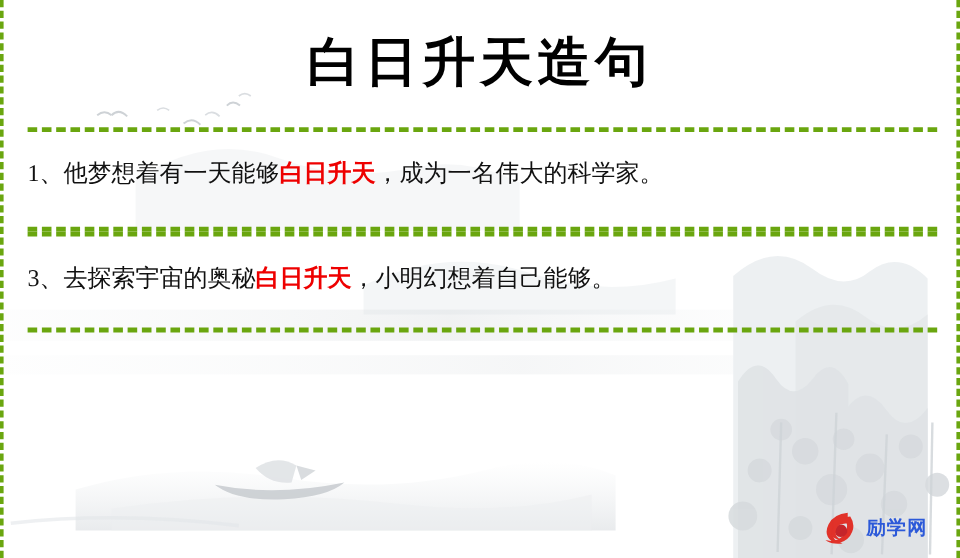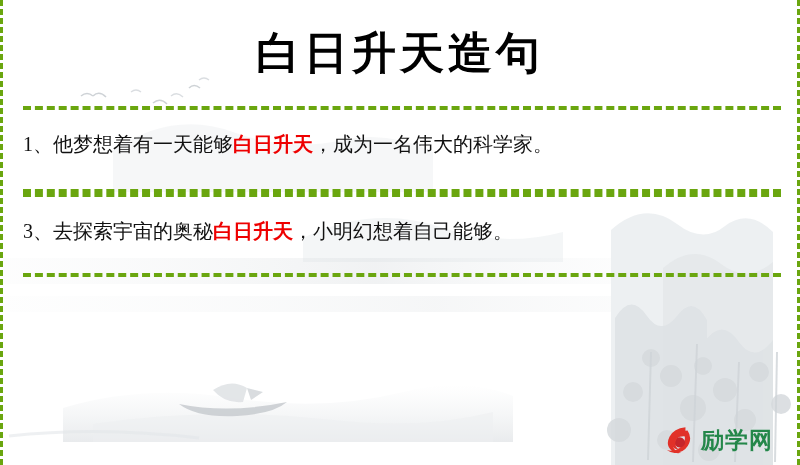--- a/index.html
+++ b/index.html
@@ -90,23 +90,23 @@
     bottom: 8px;
     z-index: 3;
     display: flex;
     align-items: center;
     gap: 6px;
     opacity: 0.92;
   }
   .logo-mark { width: 34px; height: 34px; display: block; }
   .logo-text {
     font-family: "DejaVu Sans", "Liberation Sans", sans-serif;
-    font-size: 23px;
+    font-size: 16px;
     font-weight: bold;
-    color: #15803d;
+    color: #1d4ed8;
     letter-spacing: 1px;
     line-height: 1;
   }
 </style>
 </head>
 <body>
 
 <div id="page">
 
   <div class="bg-art">

